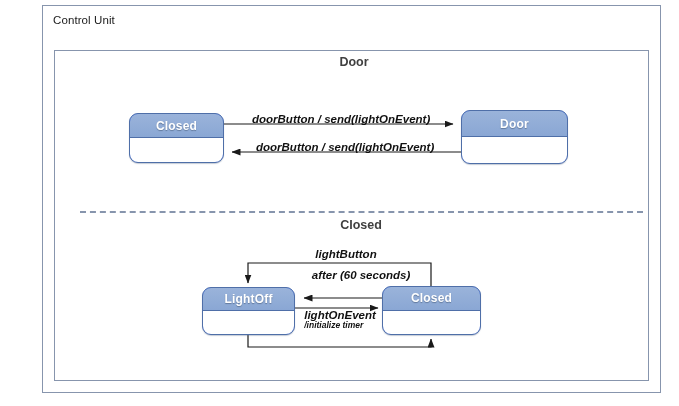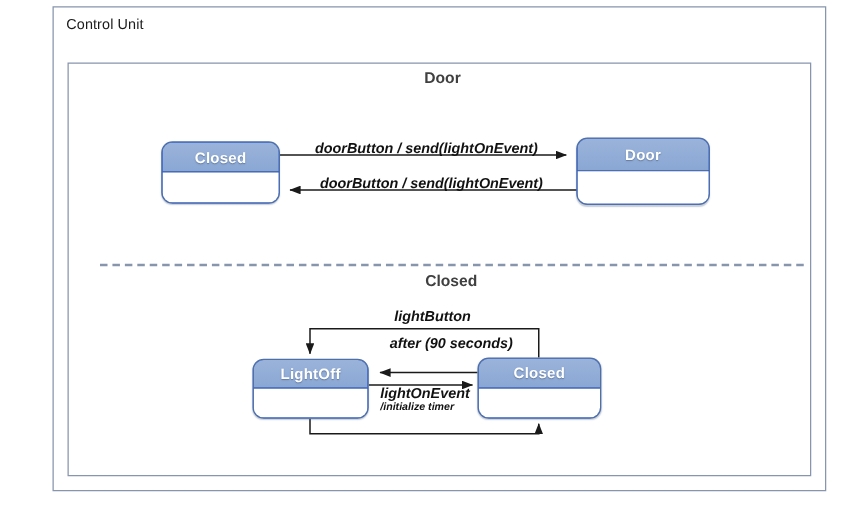--- a/index.html
+++ b/index.html
@@ -204,21 +204,21 @@
     </div>
     <div class="body"></div>
   </div>
 
   <div class="tlabel" id="lbl-door-top">doorButton / send(lightOnEvent)</div>
 
   <div class="tlabel" id="lbl-door-bot">doorButton / send(lightOnEvent)</div>
 
   <div class="tlabel center" id="lbl-lightbutton">lightButton</div>
 
-  <div class="tlabel center" id="lbl-after">after (90 seconds)</div>
+  <div class="tlabel center" id="lbl-after">after (60 seconds)</div>
 
   <div class="tlabel center" id="lbl-lightonevent">
     <span>lightOnEvent</span>
     <span class="sub">/initialize timer</span>
   </div>
 
 
 </div>
 
 </body></html>

